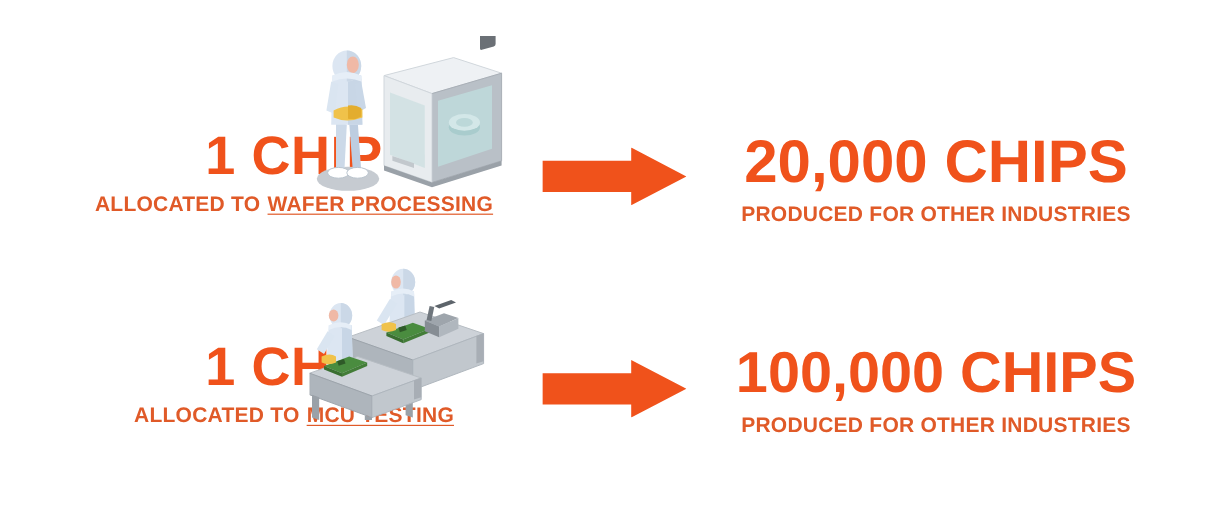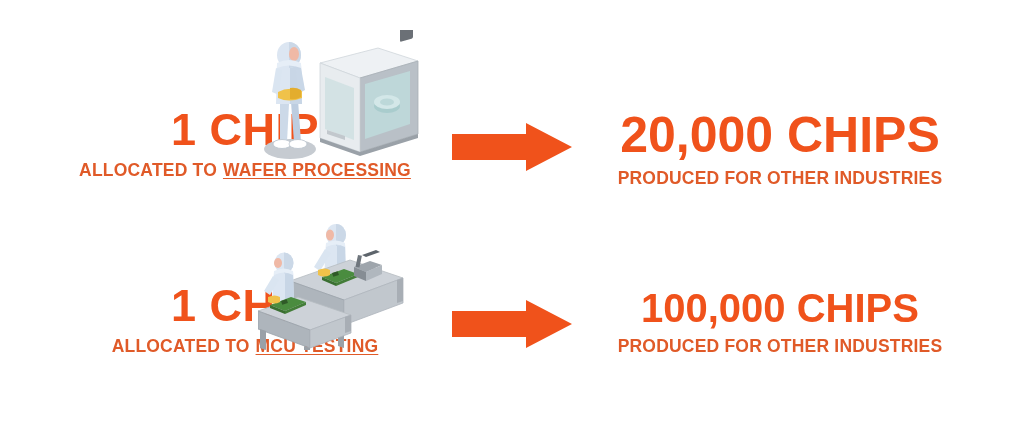--- a/index.html
+++ b/index.html
@@ -72,21 +72,21 @@
   #row-mcu   .right-block { top: 83px; }
 
   .headline-big {
     color: #F0521B;
     font-size: 50px;
     font-weight: bold;
     letter-spacing: 0px;
     line-height: 1.02;
     white-space: nowrap;
   }
-  #row-mcu .headline-big { font-size: 40px; }
+  #row-mcu .headline-big { font-size: 48px; }
 
   
   .arrow-wrap {
     position: absolute;
     width: 120px;
     height: 48px;
   }
   #row-wafer .arrow-wrap { left: 452px; top: 108px; }
   #row-mcu   .arrow-wrap { left: 452px; top: 95px; }
 

